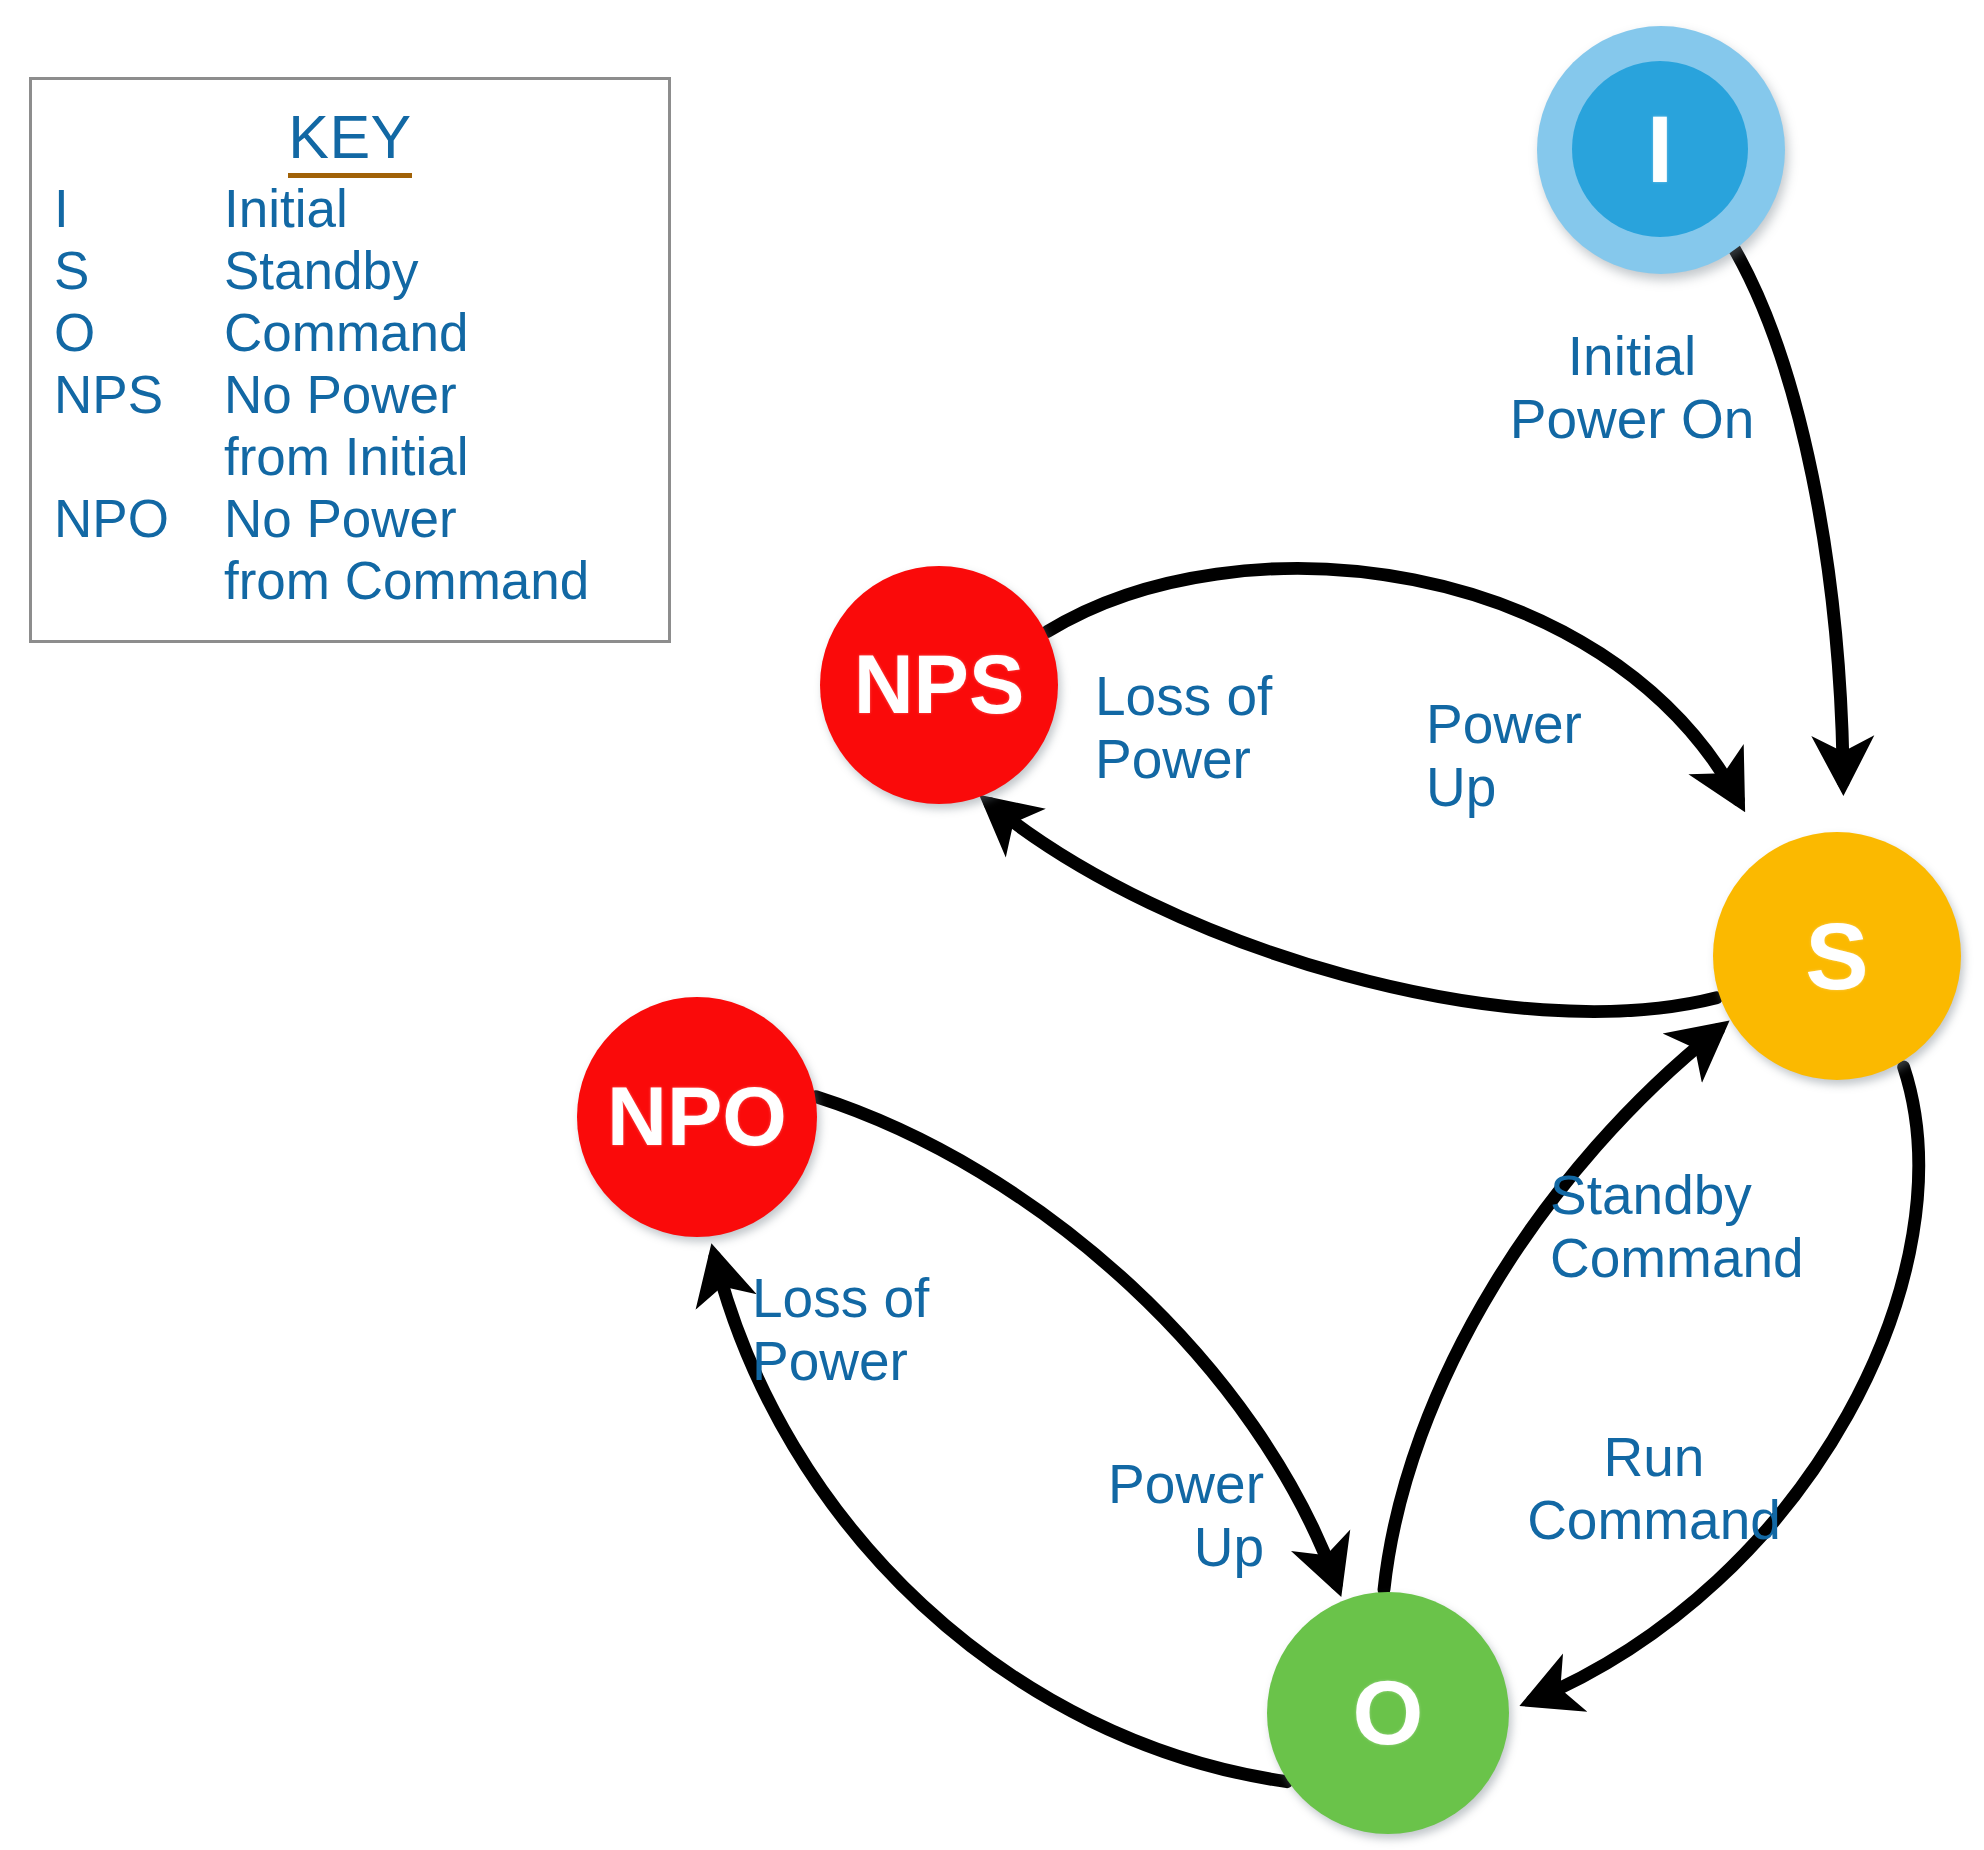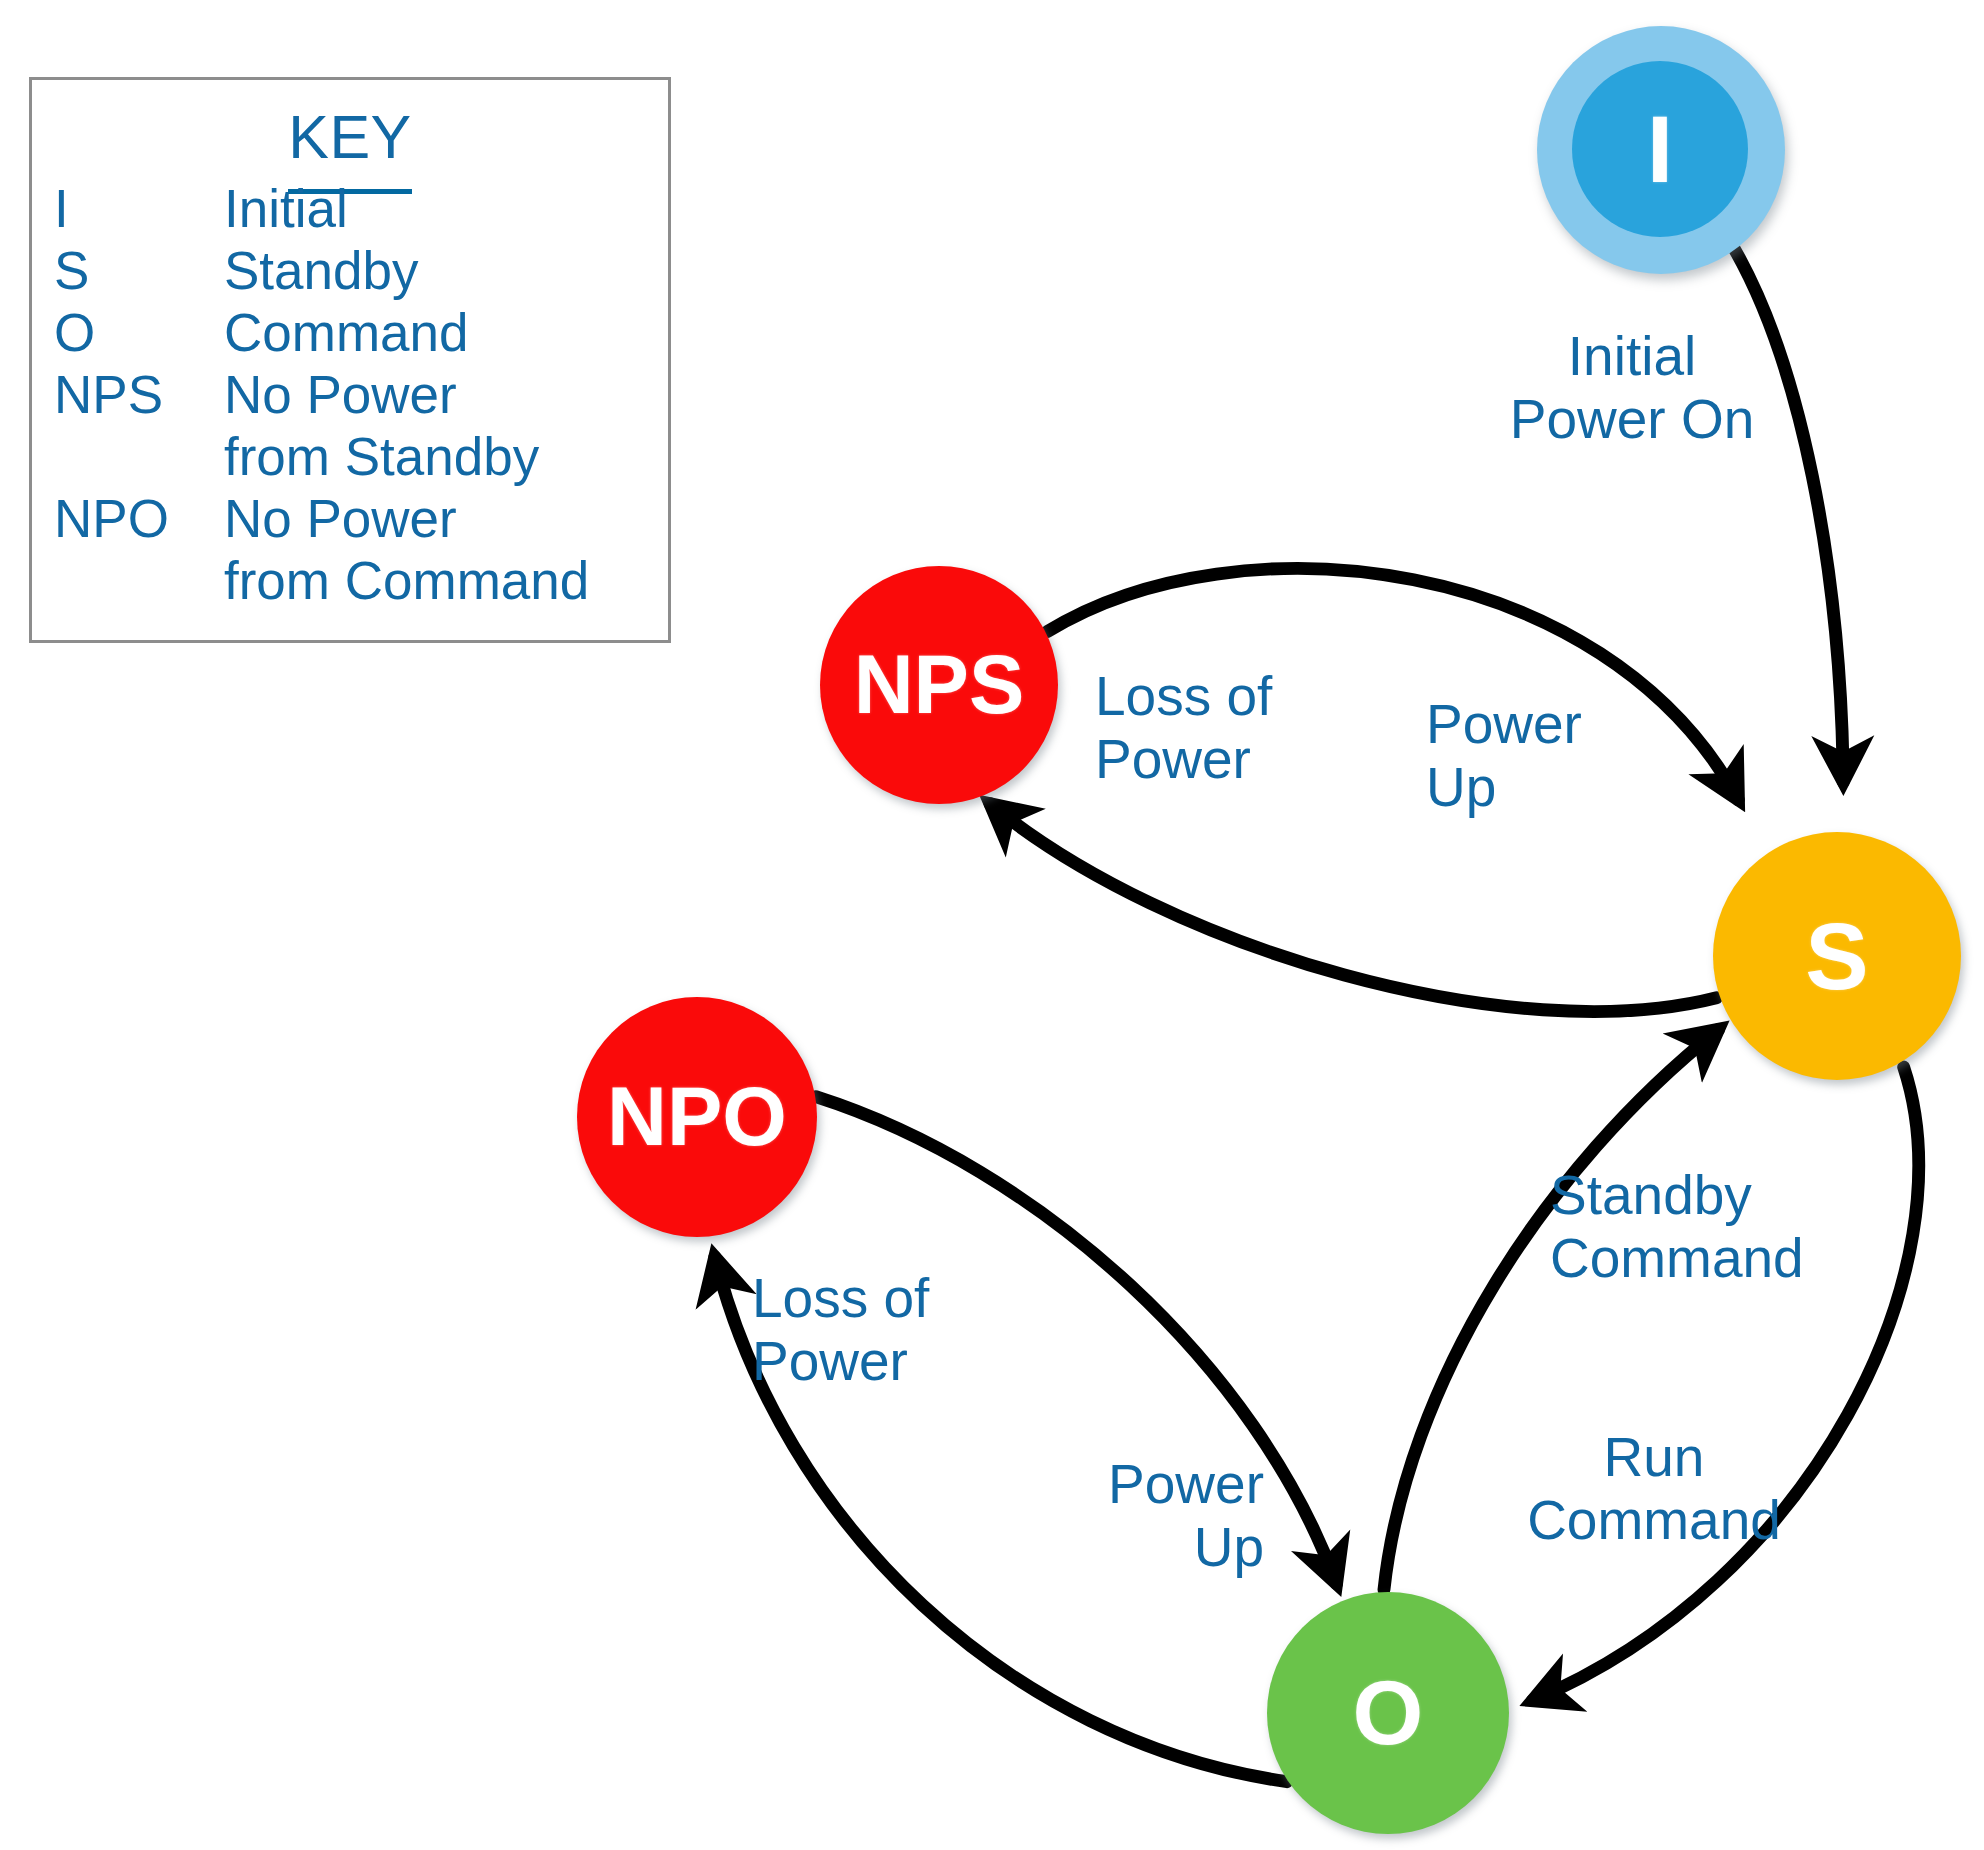--- a/index.html
+++ b/index.html
@@ -29,22 +29,22 @@
   }
   #key-title {
     text-align: center;
     font-size: 61px;
     color: #1268a4;
     letter-spacing: 0.5px;
     margin-top: 22px;
     margin-bottom: 6px;
   }
   #key-title span {
-    border-bottom: 5px solid #0369a1;
-    padding-bottom: 18px;
+    border-bottom: 5px solid #a16207;
+    padding-bottom: 2px;
   }
   .key-row {
     display: flex;
     align-items: flex-start;
     font-size: 53px;
     color: #1268a4;
     line-height: 1.17;
     padding-left: 22px;
   }
   .key-abbr {
@@ -176,21 +176,21 @@
 
     <div class="key-row">
       <div class="key-abbr">O</div>
       <div class="key-desc">Command</div>
     </div>
 
     <div class="key-row">
       <div class="key-abbr">NPS</div>
       <div class="key-desc">
         <span>No Power</span>
-        <span class="cont">from Standby</span>
+        <span class="cont">from Initial</span>
       </div>
     </div>
 
     <div class="key-row">
       <div class="key-abbr">NPO</div>
       <div class="key-desc">
         <span>No Power</span>
         <span class="cont">from Command</span>
       </div>
     </div>

